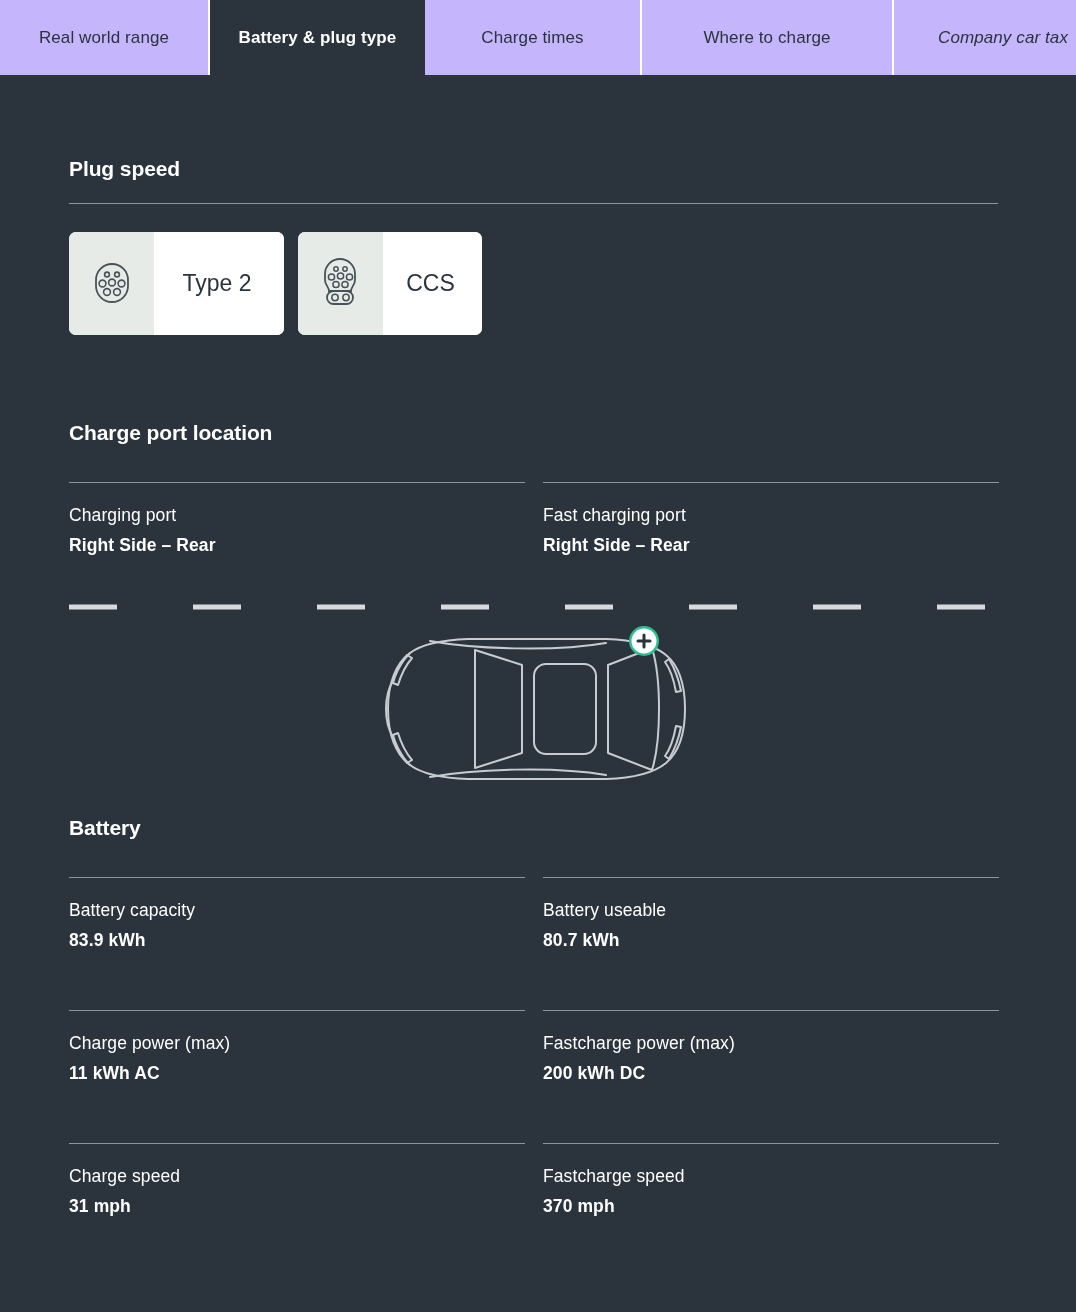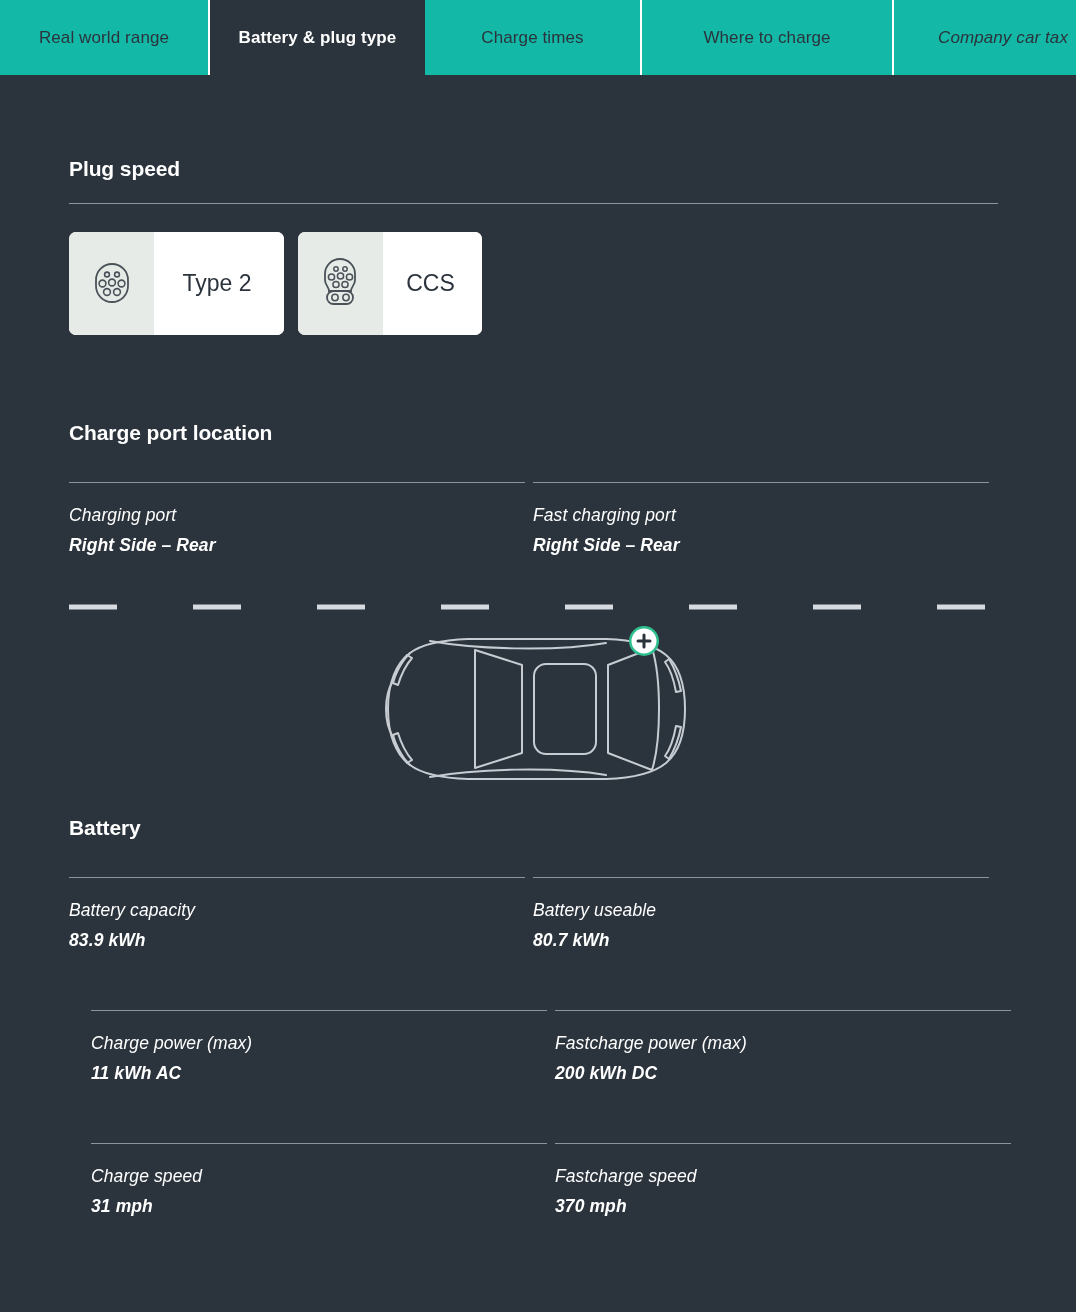--- a/index.html
+++ b/index.html
@@ -29,21 +29,21 @@
     background: #eef1ee;
     align-items: stretch;
   }
 
   .tab {
     flex: 0 0 auto;
     display: flex;
     align-items: center;
     justify-content: center;
     height: 75px;
-    background: #14b8a6;
+    background: #c4b5fd;
     color: #2b333c;
     font-size: 17px;
     font-weight: 400;
     letter-spacing: 0.1px;
     border-right: 2px solid #ffffff;
     cursor: pointer;
     user-select: none;
     white-space: nowrap;
   }
   .tab:last-child { border-right: none; font-style: italic; }
@@ -121,23 +121,22 @@
     font-weight: 400;
     background: #ffffff;
     padding-right: 4px;
   }
 
   
   .cpl-head { margin-top: 86px; }
 
   .two-col {
     display: flex;
-    gap: 8px;
+    gap: 18px;
     width: 929px;
-    font-style: italic;
   }
   .col {
     width: 456px;
     flex: 0 0 456px;
   }
   .col .rule {
     height: 1px;
     background: #8c949c;
     width: 456px;
   }
@@ -177,21 +176,21 @@
   .car-svg {
     position: absolute;
     left: 50%;
     transform: translateX(-50%);
     top: 18px;
   }
 
   
   .battery-head { }
   .bat-cols { margin-top: 37px; }
-  .bat-cols + .bat-cols { margin-top: 59px; margin-left: 22px; }
+  .bat-cols + .bat-cols { margin-top: 59px; }
 
   
   .tail { height: 52px; }
 </style>
 </head>
 <body>
 
 <div class="page">
 
   <div class="tabbar">

